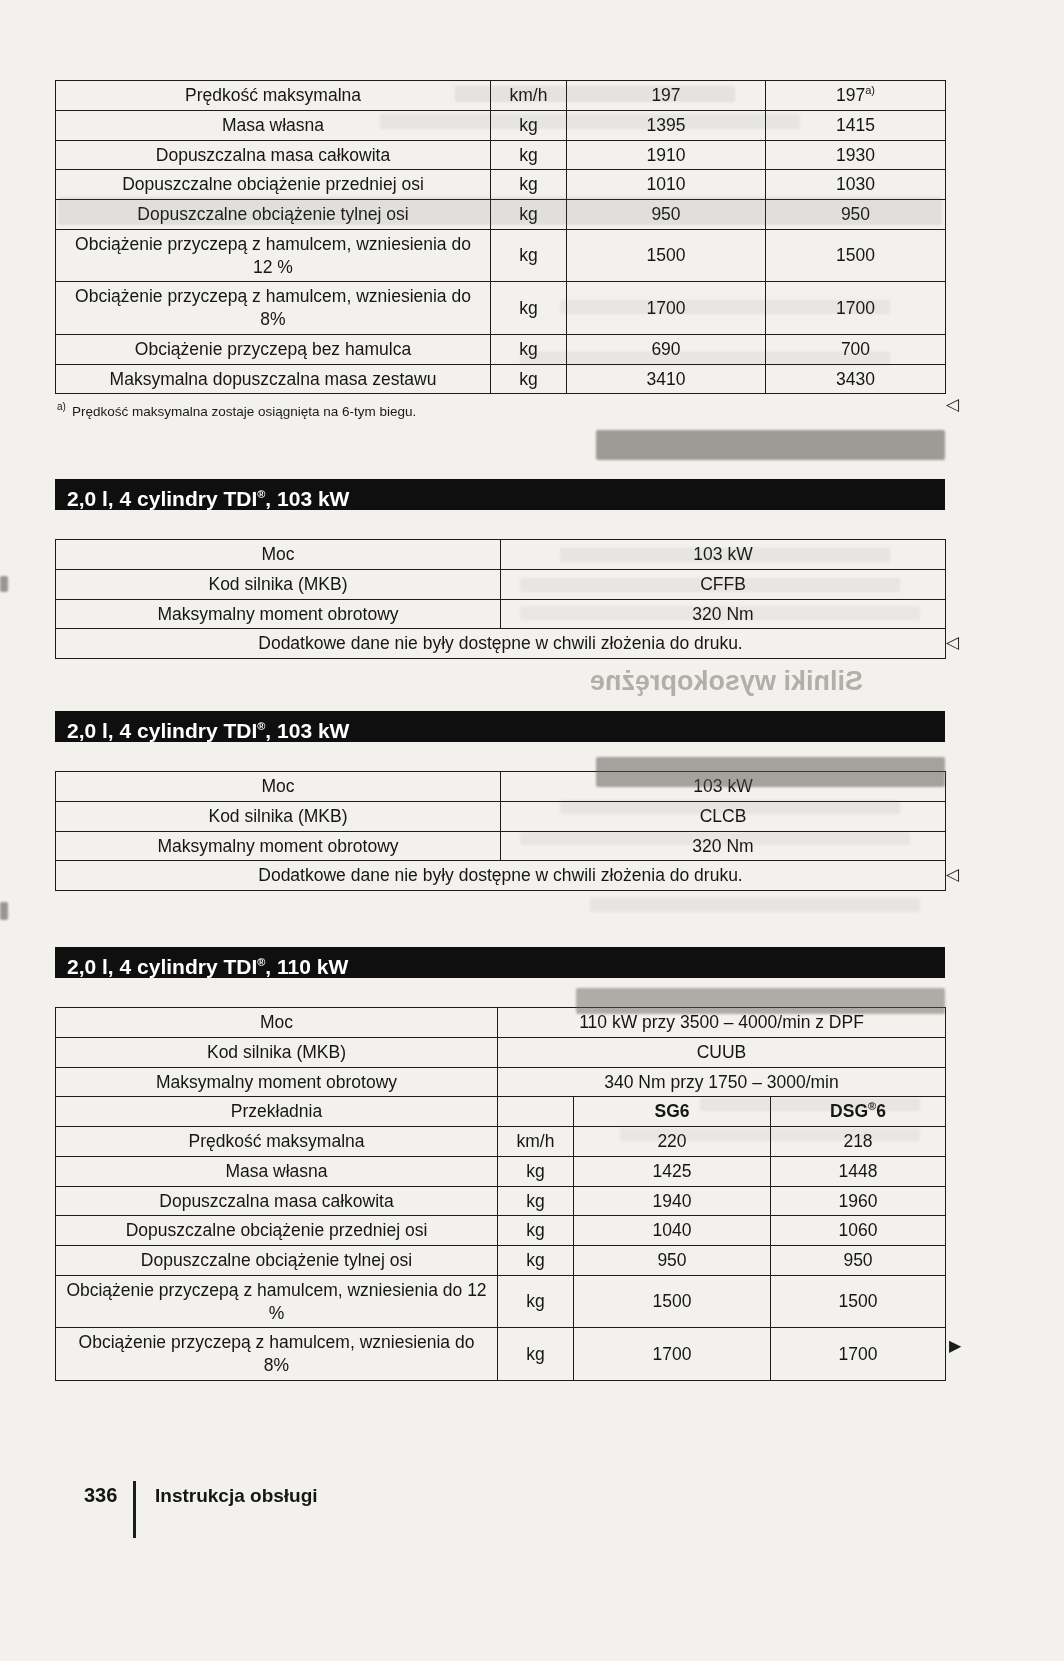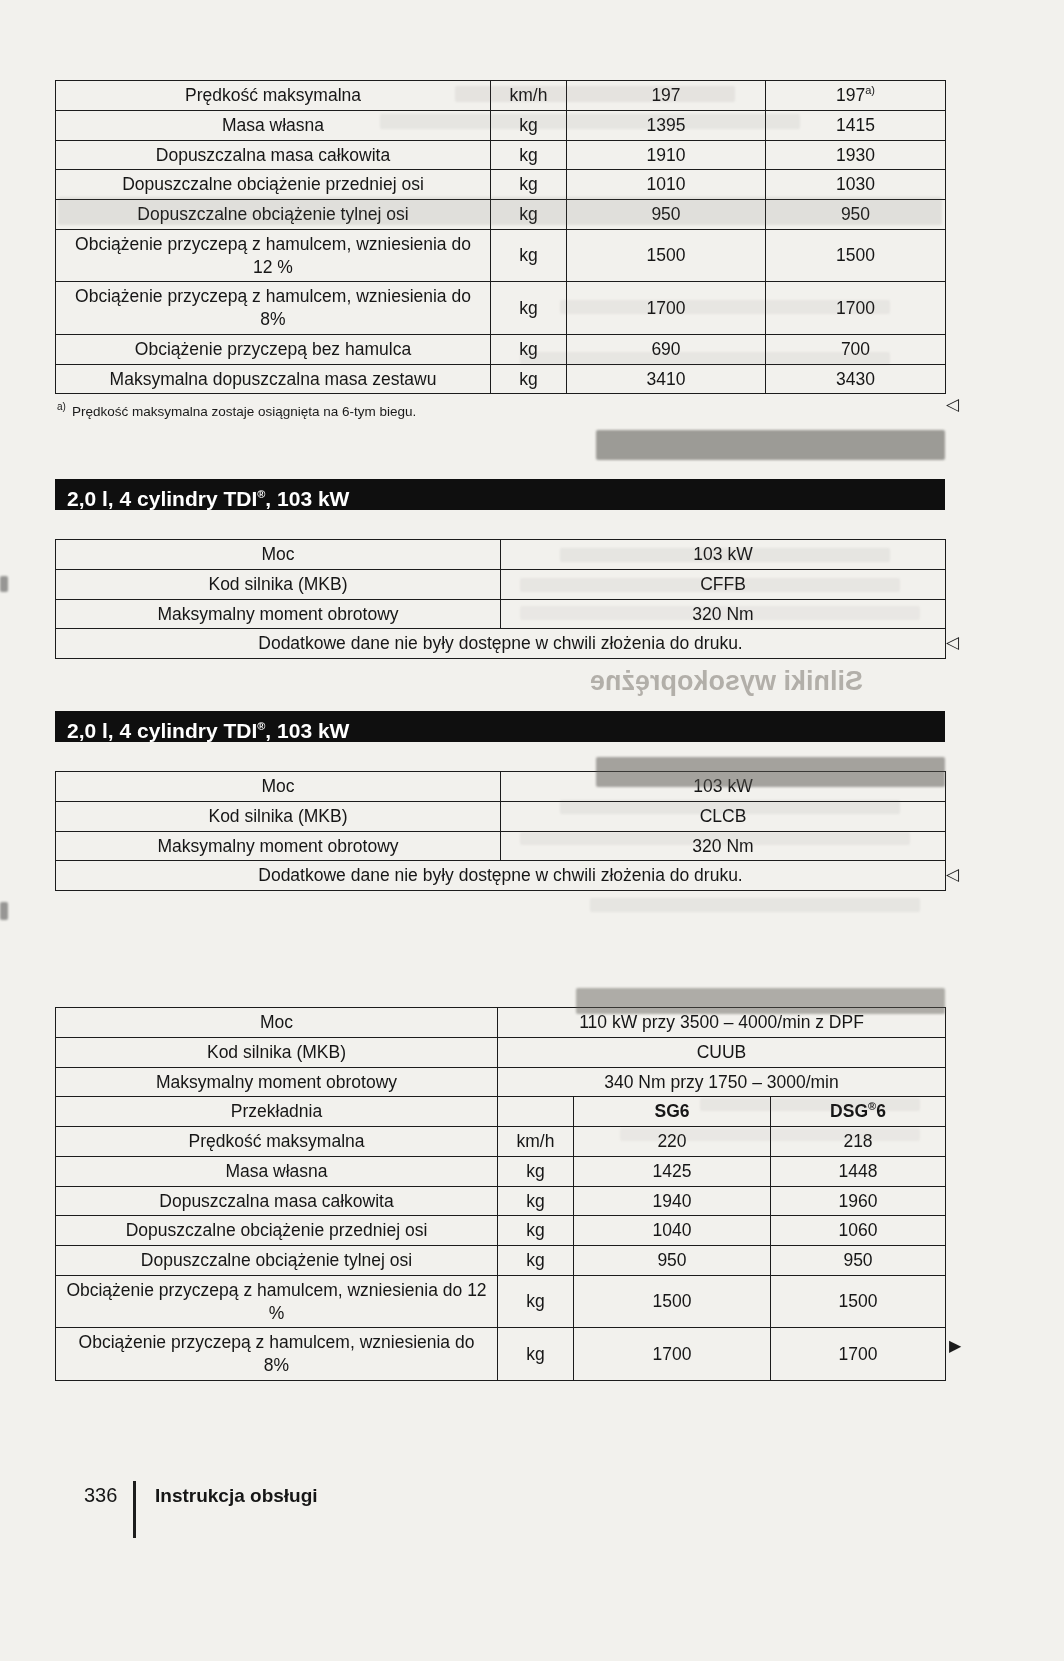--- a/index.html
+++ b/index.html
@@ -69,21 +69,21 @@
 
   
   .marker {
     position: absolute;
     font-size: 17px;
     color: #1b1b1b;
     z-index: 2;
   }
 
   
-  .footer-num   { position: absolute; left: 84px;  top: 1484px; font-size: 20px; font-weight: normal; z-index: 2; text-align: right; }
+  .footer-num   { position: absolute; left: 84px;  top: 1484px; font-size: 20px; font-weight: bold; z-index: 2; text-align: right; }
   .footer-bar   { position: absolute; left: 133px; top: 1481px; width: 3px; height: 57px; background: #1d1d1d; z-index: 2; }
   .footer-title { position: absolute; left: 155px; top: 1485px; font-size: 19px; font-weight: bold; z-index: 2; }
 
   
   .ghost { position: absolute; pointer-events: none; z-index: 3; }
   .ghost-band { filter: blur(1px); border-radius: 2px; }
   .ghost-streak { filter: blur(1.2px); border-radius: 2px; }
   .ghost-mirror-text {
     transform: scaleX(-1);
     font-weight: bold;
@@ -214,20 +214,21 @@
           <td class="c-label">Maksymalny moment obrotowy</td>
           <td class="c-kvval">320 Nm</td>
         </tr>
         <tr>
           <td class="c-note" colspan="2">Dodatkowe dane nie były dostępne w chwili złożenia do druku.</td>
         </tr>
       </tbody>
   </table>
   <span class="marker" style="left:946px; top:864px;">◁</span>
 
+  <div class="banner" style="top:947px;"><span>2,0 l, 4 cylindry TDI</span><sup>®</sup><span>, 110 kW</span></div>
 
   <table class="spec-table" style="top:1007px;">
     <colgroup>
         <col style="width:442px">
         <col style="width:76px">
         <col style="width:197px">
         <col style="width:175px">
       </colgroup>
     <tbody>
         <tr>

